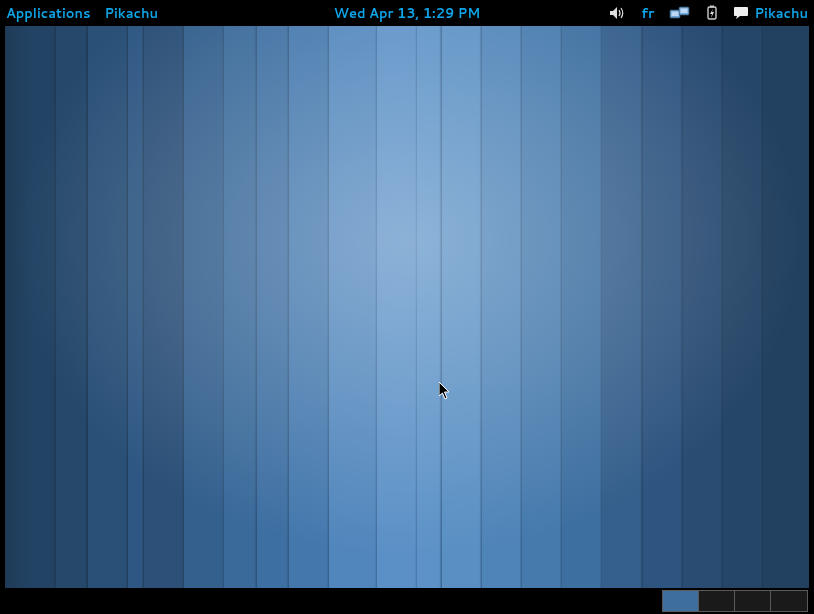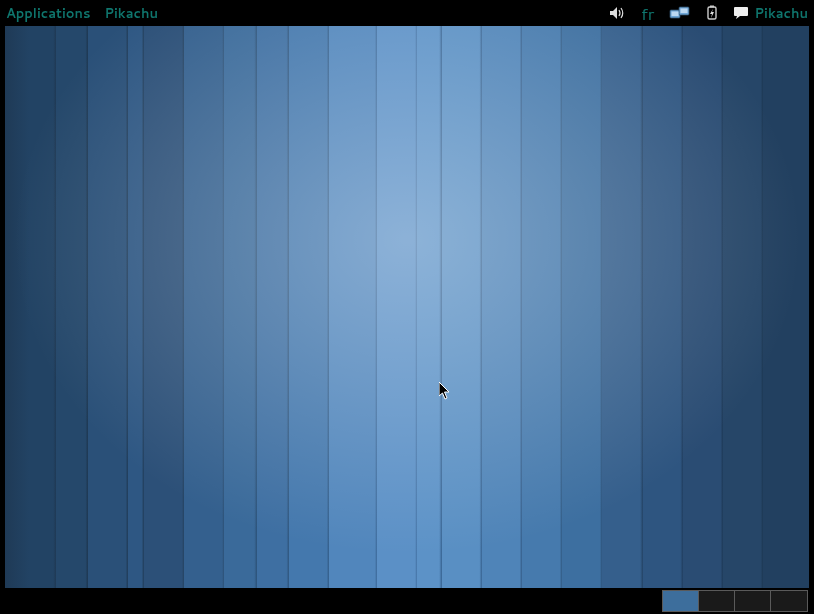--- a/index.html
+++ b/index.html
@@ -8,21 +8,21 @@
       height: 614px;
       overflow: hidden;
       font-family: "Cantarell", "DejaVu Sans", sans-serif;
       background: #000;
     }
     .top-panel {
       position: absolute;
       top: 0; left: 0; right: 0;
       height: 26px;
       background: #000;
-      color: #0f766e;
+      color: #0ea5e9;
       display: flex;
       align-items: center;
       font-size: 13px;
       font-weight: bold;
       padding: 0 6px;
       z-index: 10;
     }
     .top-left { display: flex; gap: 14px; }
     .top-center {
       position: absolute;
@@ -110,29 +110,30 @@
     .workspace.active { background: #3d6e9c; }
   </style>
 </head>
 <body>
 
 <div class="top-panel">
   <div class="top-left">
     <span class="menu-item">Applications</span>
     <span class="menu-item">Pikachu</span>
   </div>
+  <div class="top-center">Wed Apr 13,  1:29 PM</div>
   <div class="top-right">
     <span class="icon-slot">
       <svg width="18" height="14" viewBox="0 0 18 14">
         <path d="M1 5 L4 5 L8 1 L8 13 L4 9 L1 9 Z" fill="#ddd"></path>
         <path d="M10 4 Q12 7 10 10" stroke="#ddd" stroke-width="1.2" fill="none"></path>
         <path d="M12 2 Q15.5 7 12 12" stroke="#ddd" stroke-width="1.2" fill="none"></path>
       </svg>
     </span>
-    <span class="menu-item" style="font-size:17px;font-weight:normal;">fr</span>
+    <span class="menu-item" style="font-size:14px;font-weight:bold;">fr</span>
     <span class="icon-slot">
       <svg width="22" height="16" viewBox="0 0 22 16">
         <rect x="1" y="5" width="10" height="8" rx="1" fill="#6fa7d8" stroke="#2b4a66" stroke-width="0.8"></rect>
         <rect x="10" y="2" width="10" height="8" rx="1" fill="#6fa7d8" stroke="#2b4a66" stroke-width="0.8"></rect>
         <rect x="2.5" y="6.5" width="7" height="4.5" fill="#bcd8f2"></rect>
         <rect x="11.5" y="3.5" width="7" height="4.5" fill="#bcd8f2"></rect>
       </svg>
     </span>
     <span class="icon-slot">
       <svg width="14" height="16" viewBox="0 0 14 16">

